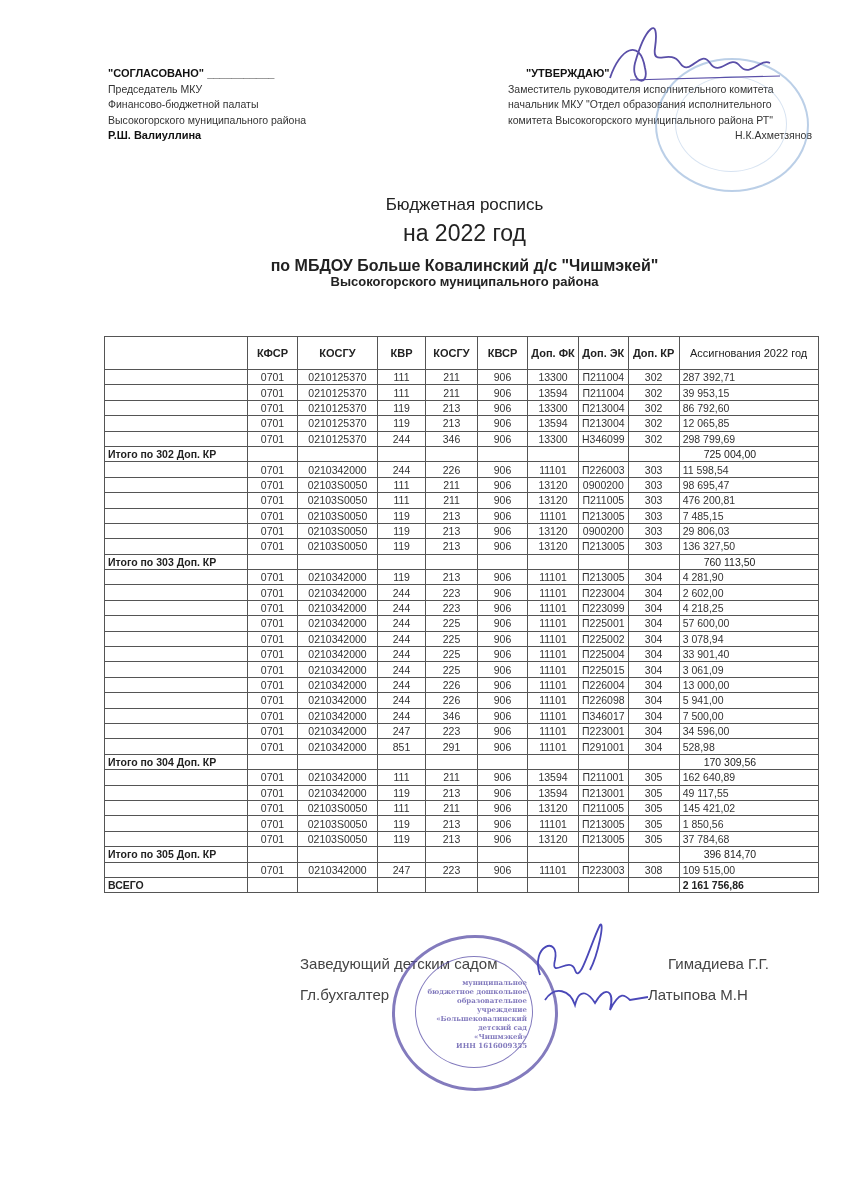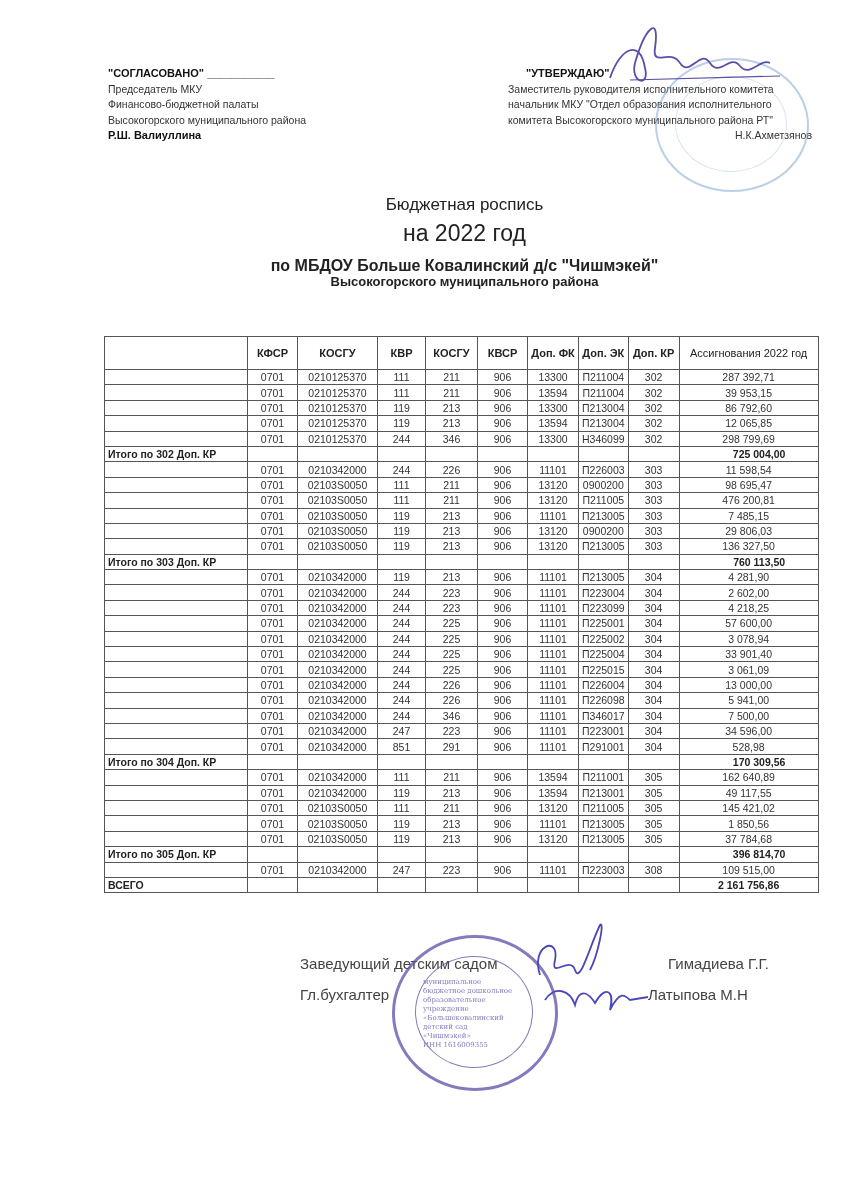--- a/index.html
+++ b/index.html
@@ -12,23 +12,23 @@
   .right-block .name { text-align:right; padding-right:6px; }
   .title { left:0; width:845px; text-align:center;padding-left:42px; }
   .t1 { top:195px; font-size:17px; color:#222; }
   .t2 { top:220px; font-size:23px; color:#222; }
   .t3 { top:257px; font-size:16px; font-weight:bold; color:#222; }
   .t4 { top:274px; font-size:13px; font-weight:bold; color:#222; }
   table.budget { position:absolute; left:104px; top:308px; border-collapse:collapse; font-size:10.5px; color:#333;margin-top:28px; }
   table.budget td, table.budget th { border:1px solid #555; padding:0 3px; height:14.4px; line-height:14px; white-space:nowrap; }
   table.budget th { font-weight:bold; font-size:11px; height:32px; line-height:15px; color:#222; }
   td.c { text-align:center; }
-  td.r { text-align:center; }
+  td.r { text-align:left; }
   tr.sub td.lbl, tr.total td.lbl { font-weight:bold; color:#222; }
-  tr.sub td.r { font-weight:bold; color:#222;padding-left:24px; }
+  tr.sub td.r { font-weight:normal; color:#222;padding-left:24px; }
   tr.total td.r { font-weight:bold; color:#222; }
   .sig-row { font-size:15px; color:#444; }
   .stamp { border-radius:50%; border:3px solid #5a4fa8; opacity:0.75; }
   .stamp-inner { border-radius:50%; border:1.5px solid #5a4fa8; }
   .stamp-blue { border-color:#8fb0d8; opacity:0.6; }
 </style>
 </head>
 <body>
 
 <div class="abs left-block">
@@ -499,21 +499,21 @@
     </tbody>
 </table>
 
 <div class="abs sig-row" style="left:300px; top:955px;">Заведующий детским садом</div>
 <div class="abs sig-row" style="left:668px; top:955px;">Гимадиева Г.Г.</div>
 <div class="abs sig-row" style="left:300px; top:986px;">Гл.бухгалтер</div>
 <div class="abs sig-row" style="left:648px; top:986px;">Латыпова М.Н</div>
 
 <div class="abs stamp" style="left:392px; top:935px; width:160px; height:150px;">
   <div class="abs stamp-inner" style="left:20px; top:18px; width:116px; height:110px;"></div>
-  <div class="abs" id="stamp-text" style="left:28px; top:40px; width:104px; text-align:left; font-family:'DejaVu Serif', serif; font-size:7px; line-height:9px; color:#5a4fa8; font-weight:normal;">
+  <div class="abs" id="stamp-text" style="left:28px; top:40px; width:104px; text-align:right; font-family:'DejaVu Serif', serif; font-size:7px; line-height:9px; color:#5a4fa8; font-weight:bold;">
       <div>муниципальное</div>
       <div>бюджетное дошкольное</div>
       <div>образовательное учреждение</div>
       <div>«Большековалинский</div>
       <div>детский сад</div>
       <div>«Чишмэкей»</div>
       <div>ИНН 1616009355</div>
     </div>
 </div>
 <svg class="abs" style="left:520px; top:915px;" width="140" height="110" viewBox="0 0 140 110">

